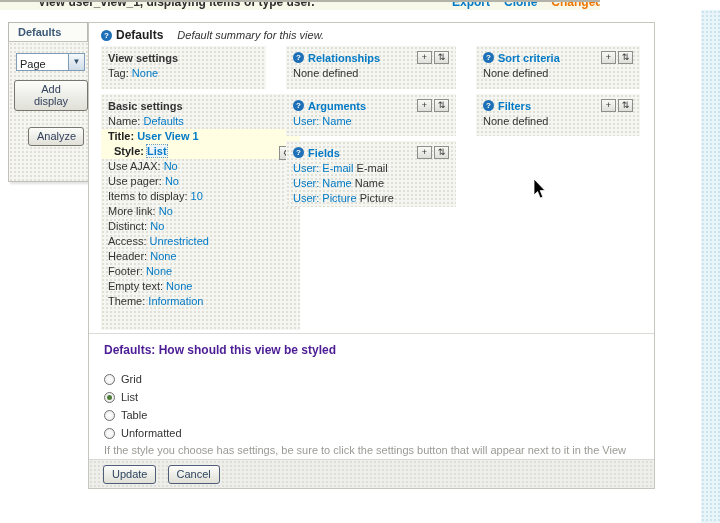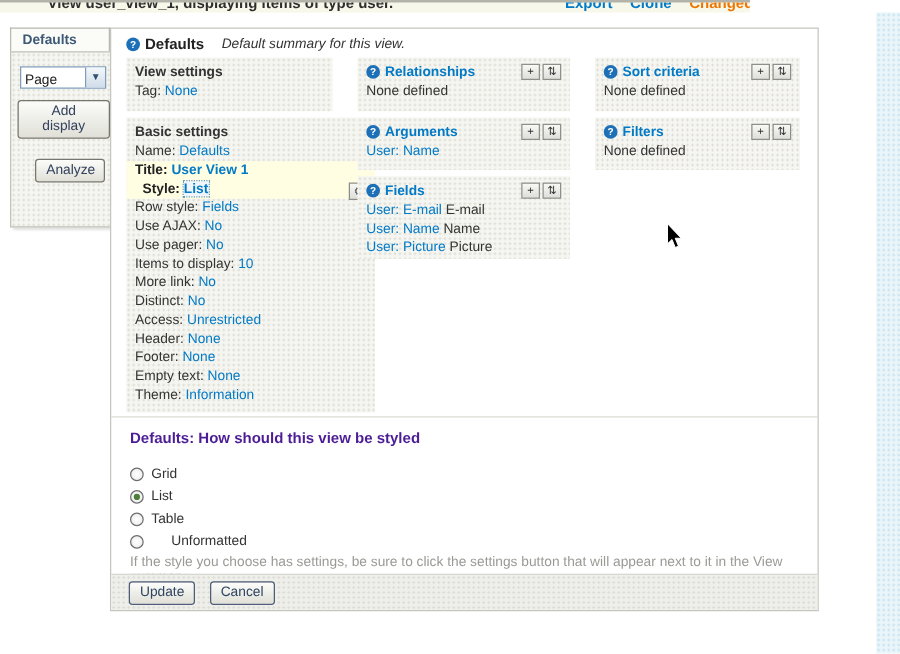--- a/index.html
+++ b/index.html
@@ -190,24 +190,20 @@
           <span class="lbl">Title:</span>
           <span class="val">User View 1</span>
         </div>
         <div class="srow" id="style-row">
           <span class="lbl">Style:</span>
           <span class="val" id="style-val">List</span>
         </div>
         <div id="gear-btn">⚙</div>
       </div>
       <div class="srow">
-        <span class="lbl">Row style:</span>
-        <span class="val">Fields</span>
-      </div>
-      <div class="srow">
         <span class="lbl">Use AJAX:</span>
         <span class="val">No</span>
       </div>
       <div class="srow">
         <span class="lbl">Use pager:</span>
         <span class="val">No</span>
       </div>
       <div class="srow">
         <span class="lbl">Items to display:</span>
         <span class="val">10</span>
@@ -329,21 +325,21 @@
       <span class="radio-label">Grid</span>
     </div>
     <div class="radio-row" style="top:368px;">
       <span class="radio checked"></span>
       <span class="radio-label">List</span>
     </div>
     <div class="radio-row" style="top:386px;">
       <span class="radio"></span>
       <span class="radio-label">Table</span>
     </div>
-    <div class="radio-row" style="top:404px;gap:16px;">
+    <div class="radio-row" style="top:404px;">
       <span class="radio"></span>
       <span class="radio-label">Unformatted</span>
     </div>
 
     <div id="style-form-help">If the style you choose has settings, be sure to click the settings button that will appear next to it in the View summary.</div>
 
     <div id="form-footer" class="dots-footer">
       <button class="btn">Update</button>
       <button class="btn">Cancel</button>
     </div>

